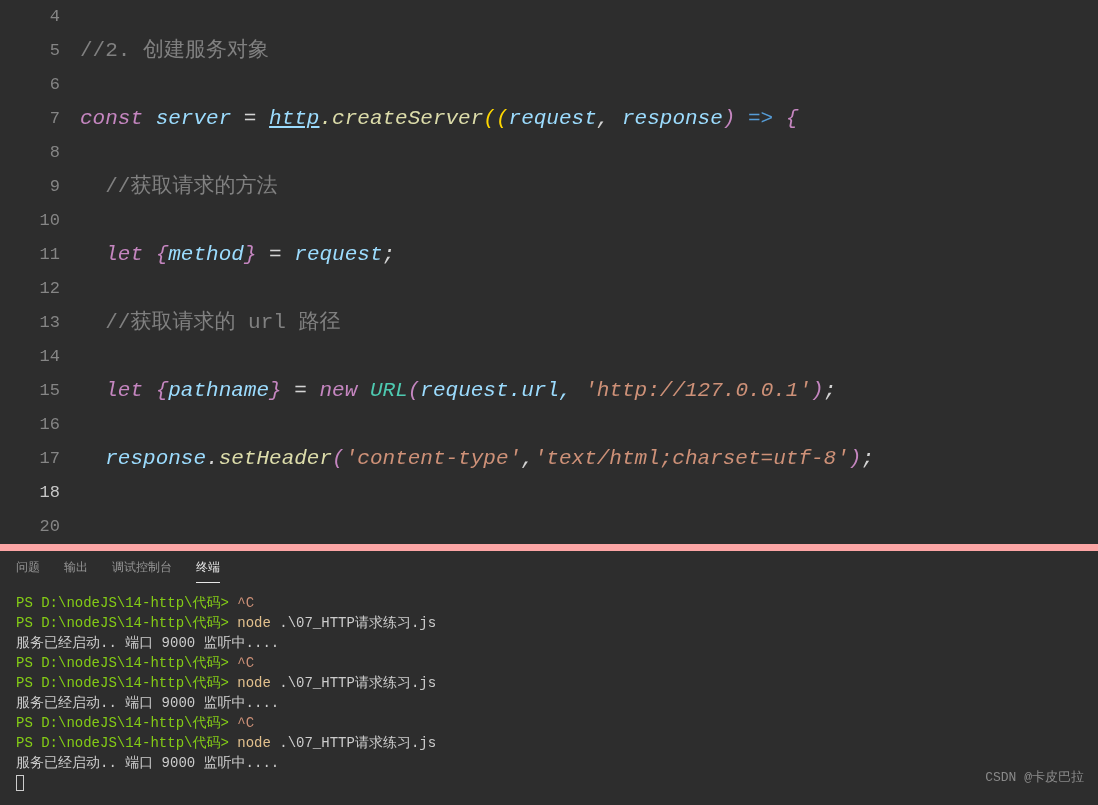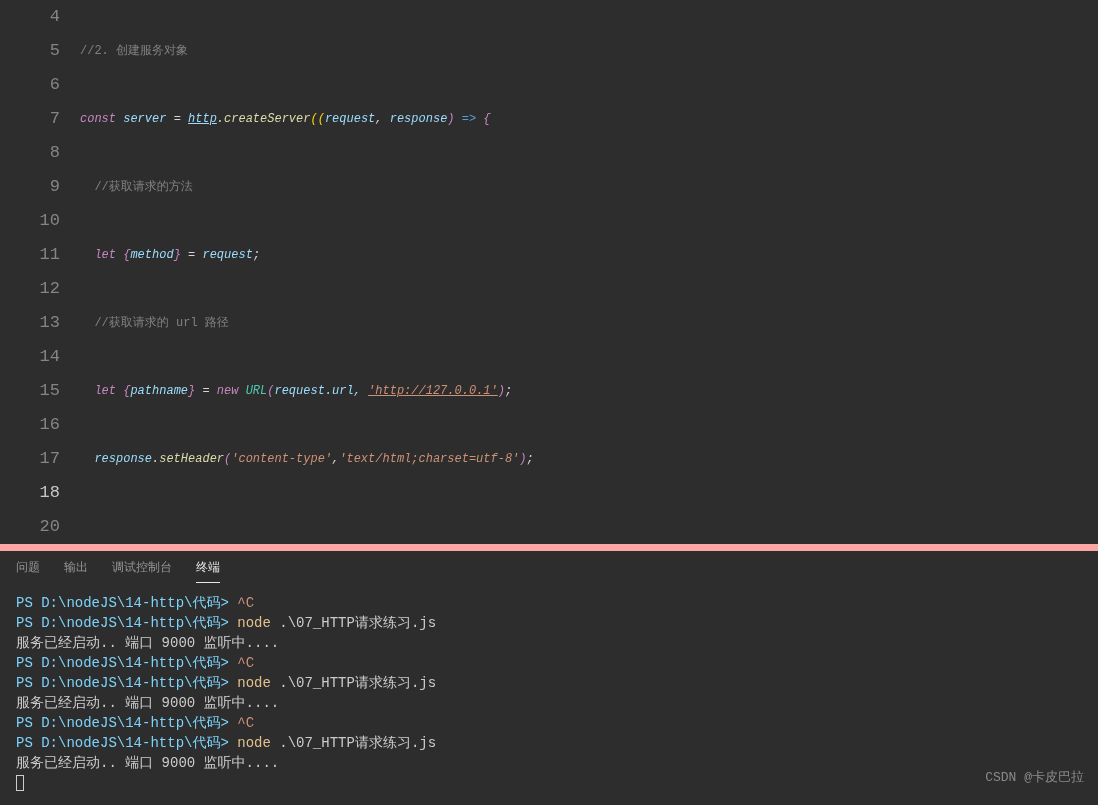--- a/index.html
+++ b/index.html
@@ -24,37 +24,37 @@
   padding-right: 20px;
   color: #858585;
   background: #2d2d2d;
   user-select: none;
   font-size: 17px;
   line-height: 34px;
 }
 .gutter .current { color: #c8c8c8; }
 .code {
   flex: 1;
-  font-size: 12px;
+  font-size: 21px;
   line-height: 34px;
   white-space: pre;
   font-style: italic;
 }
 .line { height: 34px; }
 .cm { color: #808080; font-style: normal; }
 .kw { color: #4ec9b0; }
 .kw2 { color: #c586c0; }
 .fn { color: #dcdcaa; }
 .var { color: #9cdcfe; }
 .str { color: #ce9178; }
 .op { color: #d4d4d4; }
 .pn { color: #ffd700; }
 .pn2 { color: #c586c0; }
 .arrow { color: #569cd6; }
-.url-underline { text-decoration: underline; text-decoration-color: #ce9178; }
+.url-underline { text-decoration-color: #ce9178; }
 .http-underline { text-decoration: underline; text-decoration-color: #9cdcfe; }
 
 .panel {
   border-top: 7px solid #fca5a5;
   background: #2d2d2d;
   height: 261px;
 }
 .tabs {
   display: flex;
   gap: 24px;
@@ -66,21 +66,21 @@
 .tab { padding-bottom: 6px; cursor: pointer; }
 .tab.active { color: #e7e7e7; border-bottom: 1px solid #e7e7e7; }
 .terminal {
   padding: 10px 16px;
   font-size: 14px;
   line-height: 20px;
   color: #cccccc;
   white-space: pre;
   font-style: normal;
 }
-.prompt { color: #7dd3fc; }
+.prompt { color: #84cc16; }
 .cmd-node { color: #e2c08d; }
 .cmd-arg { color: #cccccc; }
 .ctrl-c { color: #ce9178; }
 .term-cursor {
   display: inline-block;
   width: 8px;
   height: 16px;
   border: 1px solid #cccccc;
   vertical-align: middle;
 }

